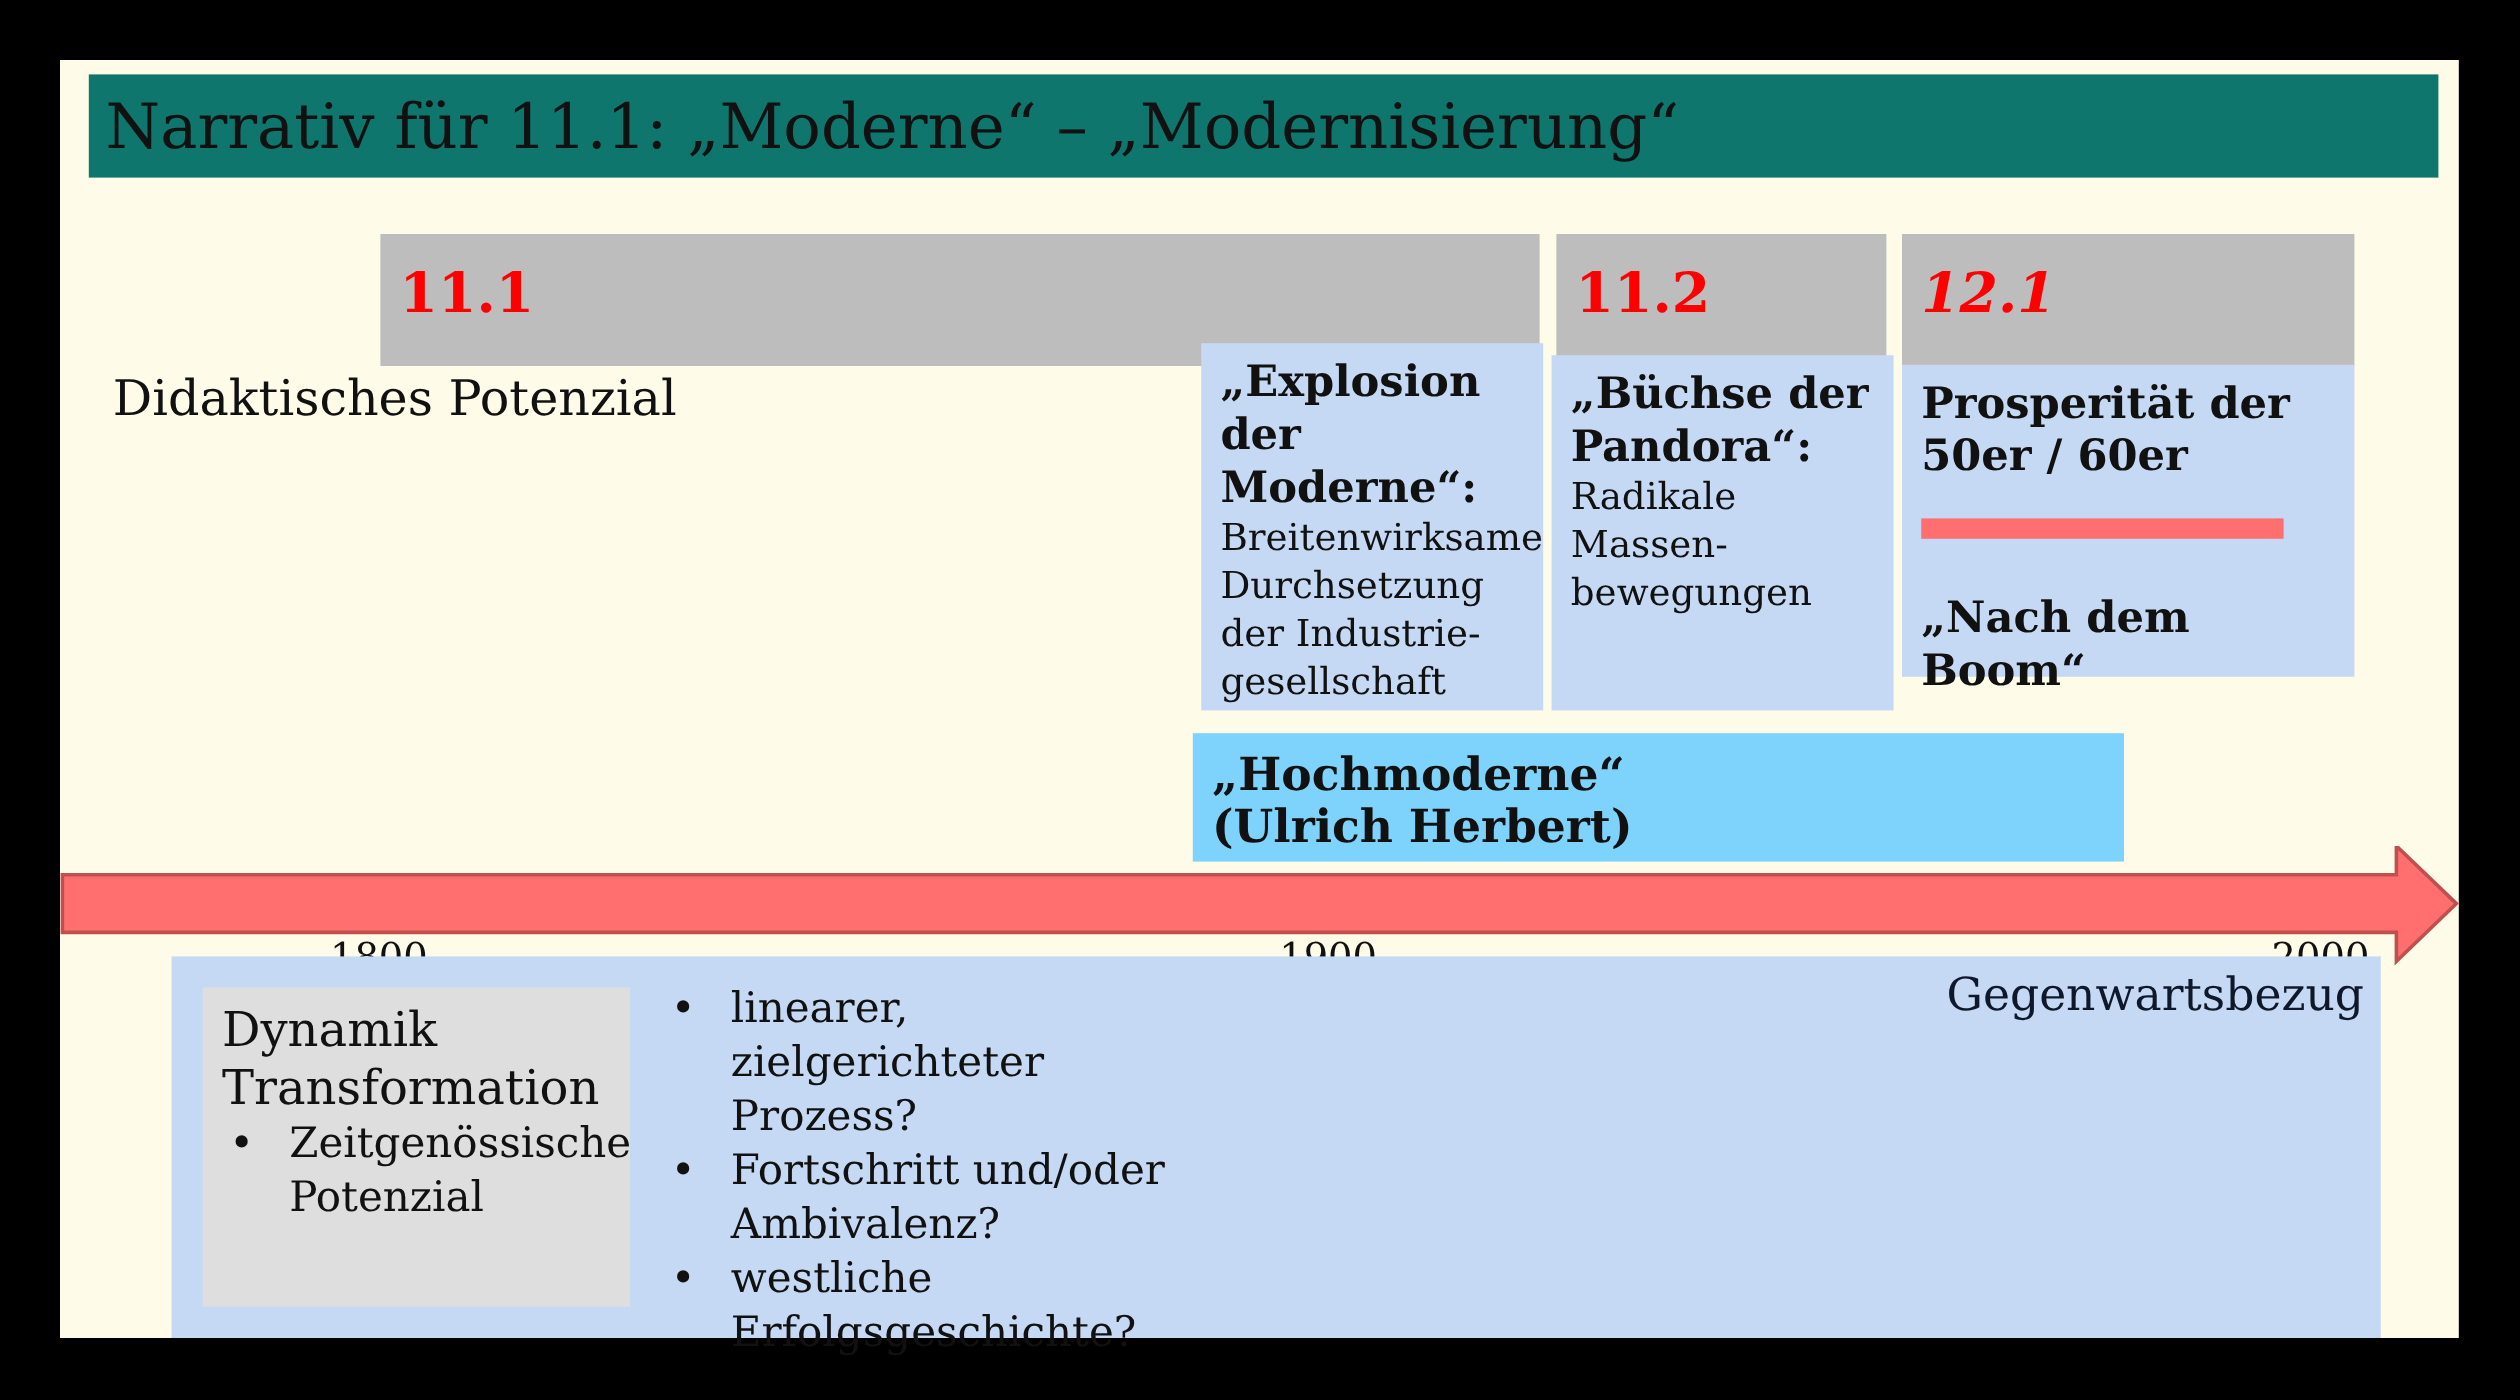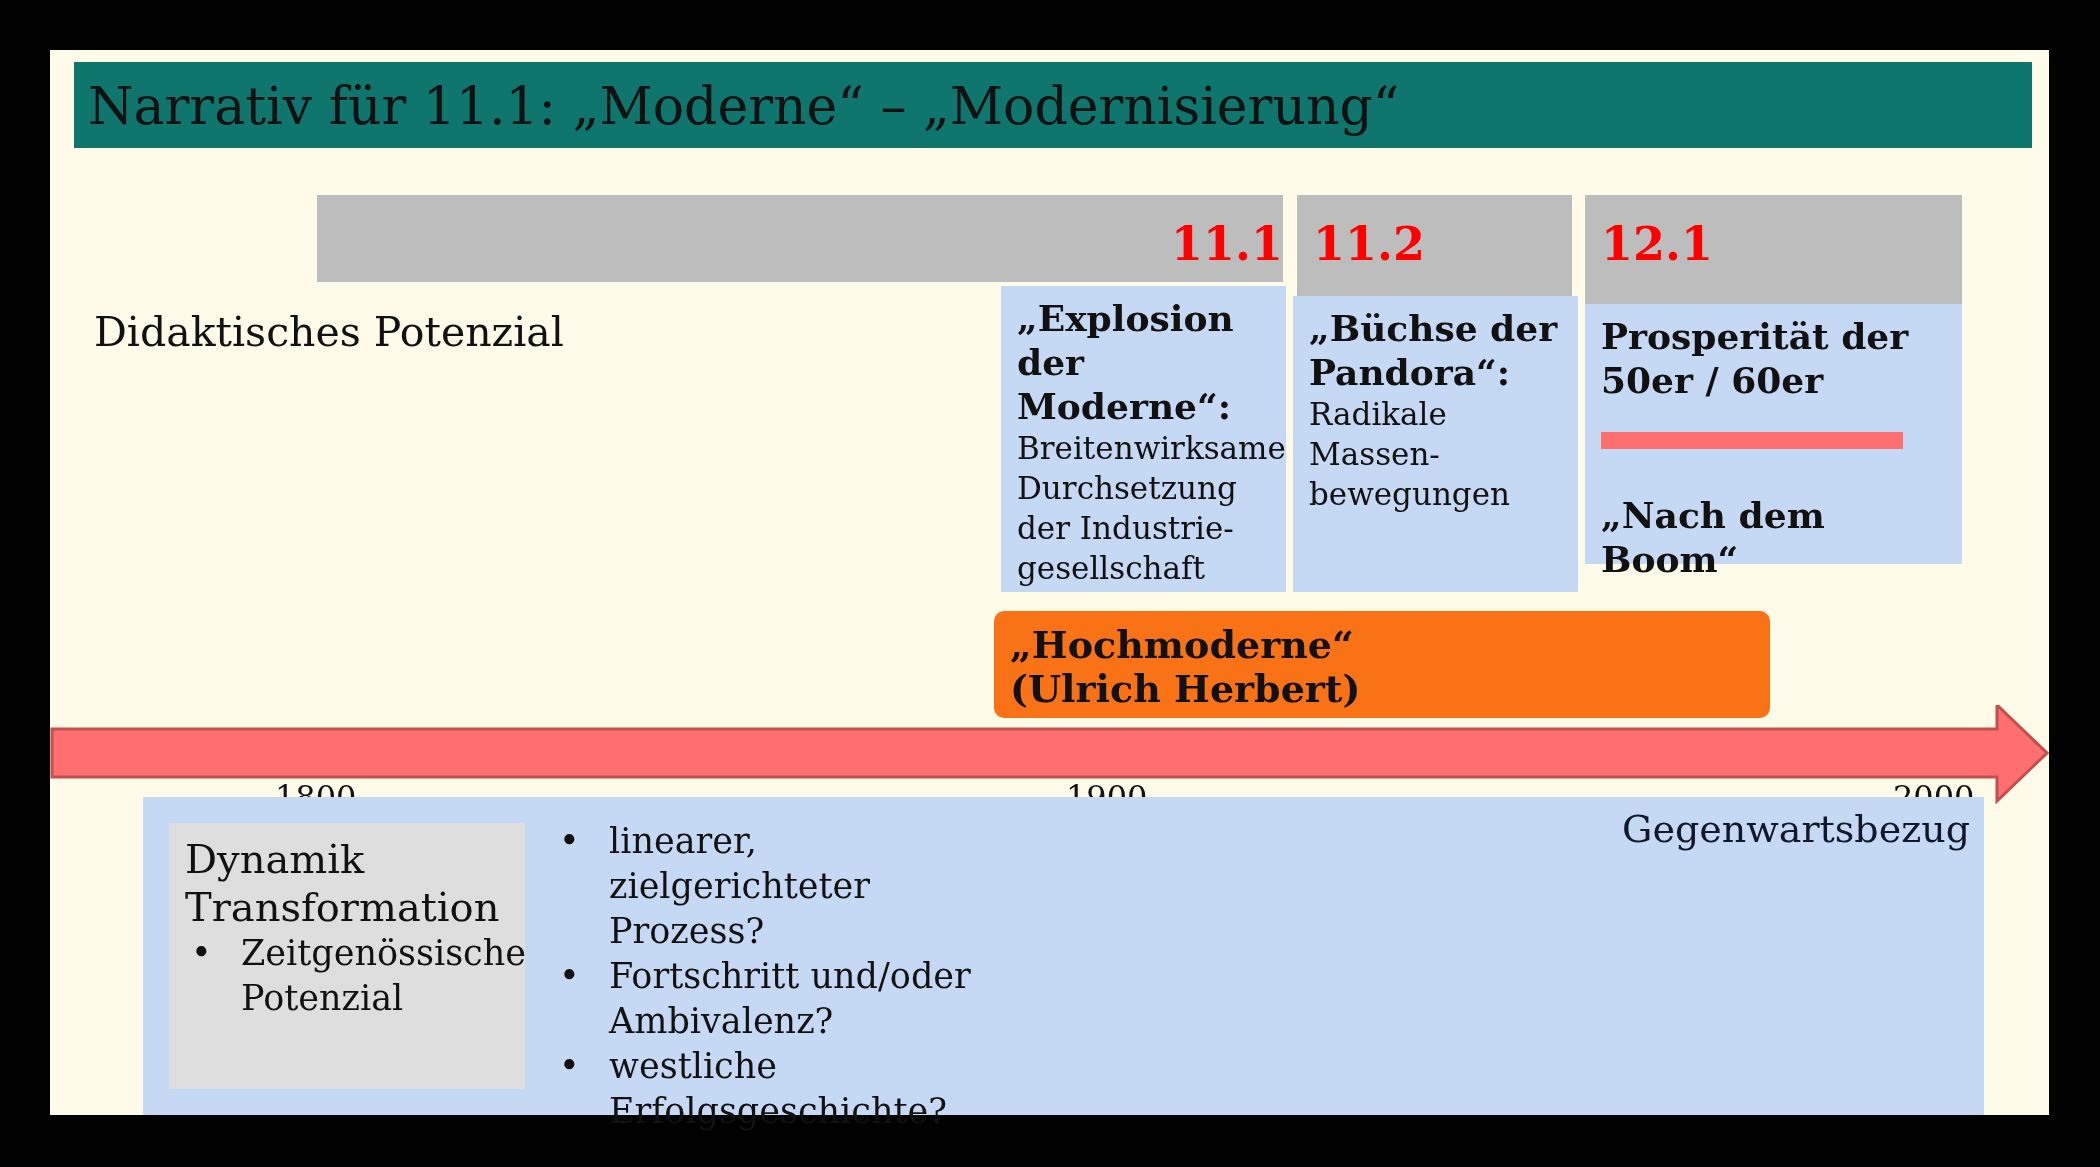--- a/index.html
+++ b/index.html
@@ -4,39 +4,39 @@
 <style>
   html,body{margin:0;padding:0;}
   body{width:2100px;height:1167px;background:#000;position:relative;overflow:hidden;font-family:"DejaVu Serif","Liberation Serif",serif;}
   .slide{position:absolute;left:50px;top:50px;width:1999px;height:1065px;background:#fefbe9;}
   .abs{position:absolute;box-sizing:border-box;}
   .title{left:24px;top:12px;width:1958px;height:86px;background:#0f766e;font-size:52px;padding:14px 0 0 14px;color:#111;}
   .secbar{background:#bdbdbd;color:#ff0000;font-weight:bold;font-size:46px;padding:22px 0 0 16px;}
   .pot{left:44px;top:258px;font-size:41px;color:#111;}
   .box{background:#c6d9f4;color:#111;font-size:31px;line-height:40px;padding:10px 16px;}
   .box b{font-size:36px;line-height:44px;}
-  .hoch{background:#f97316;font-weight:bold;font-size:38px;line-height:44px;padding:12px 16px;color:#111;border-radius:10px;}
+  .hoch{background:#7dd3fc;font-weight:bold;font-size:38px;line-height:44px;padding:12px 16px;color:#111;}
   .redline{background:#ff6f6f;}
   .yr{font-size:32px;color:#111;top:728px;}
   .bottom{left:93px;top:747px;width:1841px;height:318px;background:#c6d9f4;}
   .gray{background:#dedede;font-size:40px;line-height:48px;padding:12px 16px;color:#111;}
   ul{margin:0;padding:0;list-style:none;}
   li{position:relative;padding-left:56px;}
   li::before{content:"•";position:absolute;left:6px;}
   .bul{font-size:35px;line-height:45px;color:#111;}
 </style>
 </head>
 <body>
 
 <div class="slide">
   <div class="abs title">Narrativ für 11.1: „Moderne“ – „Modernisierung“</div>
 
-  <div class="abs secbar" style="left:267px;top:145px;width:966px;height:87px;text-align:right;">11.1</div>
+  <div class="abs secbar" style="left:267px;top:145px;width:966px;height:110px;">11.1</div>
   <div class="abs secbar" style="left:1247px;top:145px;width:275px;height:108px;">11.2</div>
-  <div class="abs secbar" style="left:1535px;top:145px;width:377px;height:110px;">12.1</div>
+  <div class="abs secbar" style="left:1535px;top:145px;width:377px;height:110px;font-style:italic;">12.1</div>
 
   <div class="abs pot">Didaktisches Potenzial</div>
 
   <div class="abs box" style="left:951px;top:236px;width:285px;height:306px;">
     <b>„Explosion der Moderne“:</b><br>
     <span>Breitenwirksame Durchsetzung der Industrie-gesellschaft</span>
   </div>
   <div class="abs box" style="left:1243px;top:246px;width:285px;height:296px;">
     <b>„Büchse der Pandora“:</b><br>
     <span>Radikale Massen-bewegungen</span>

